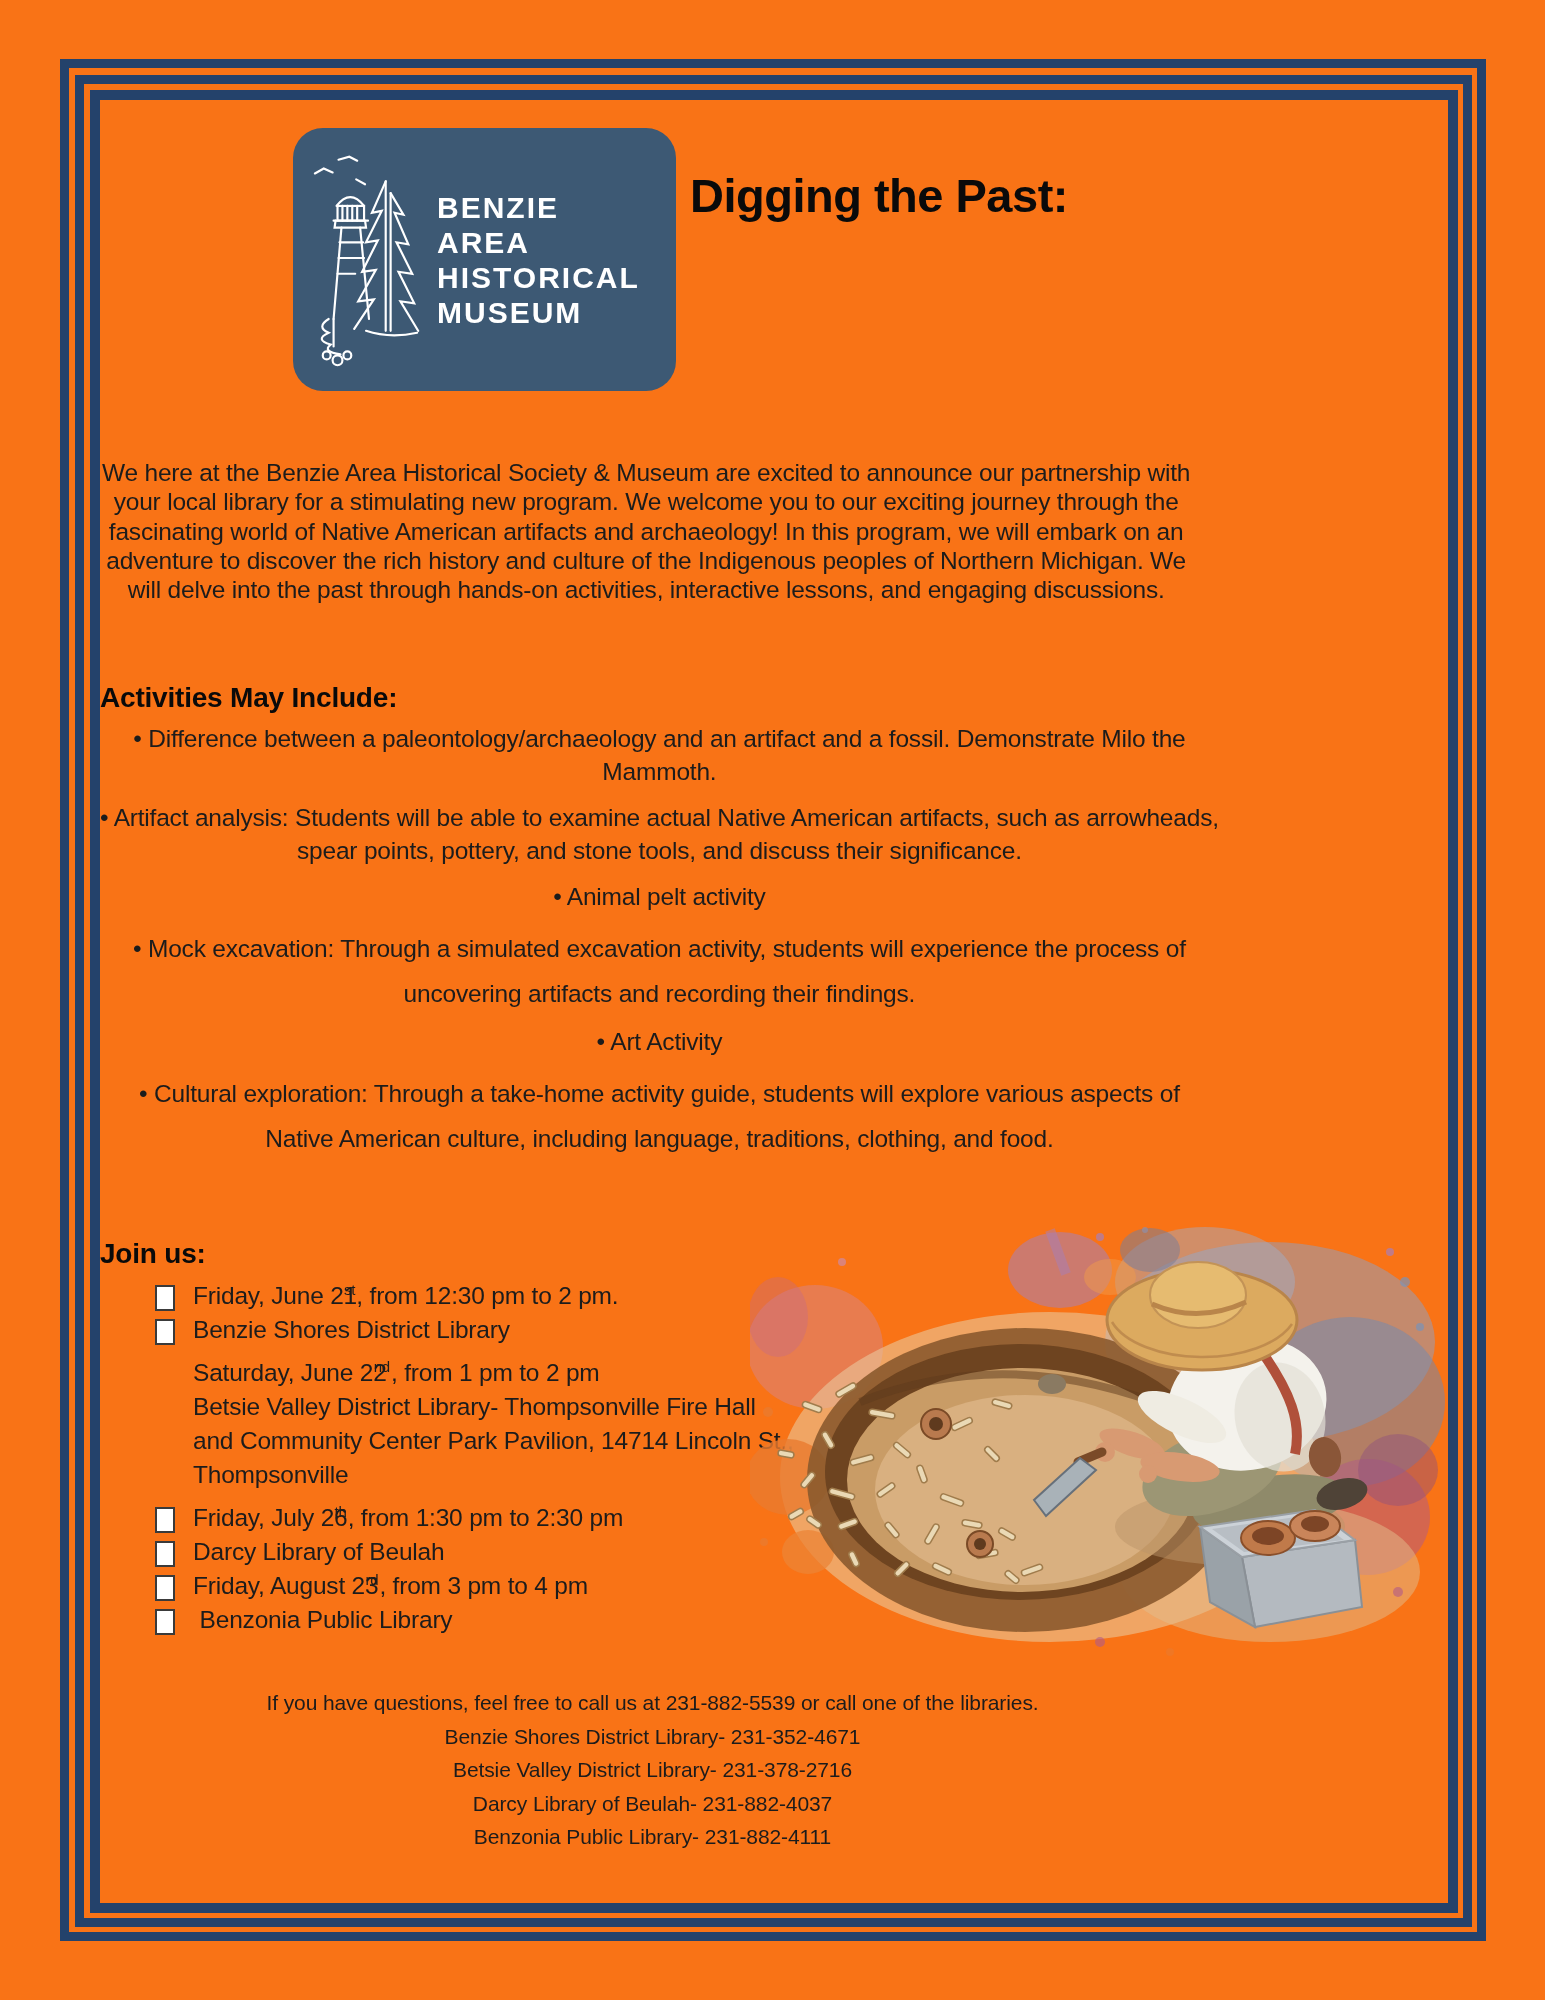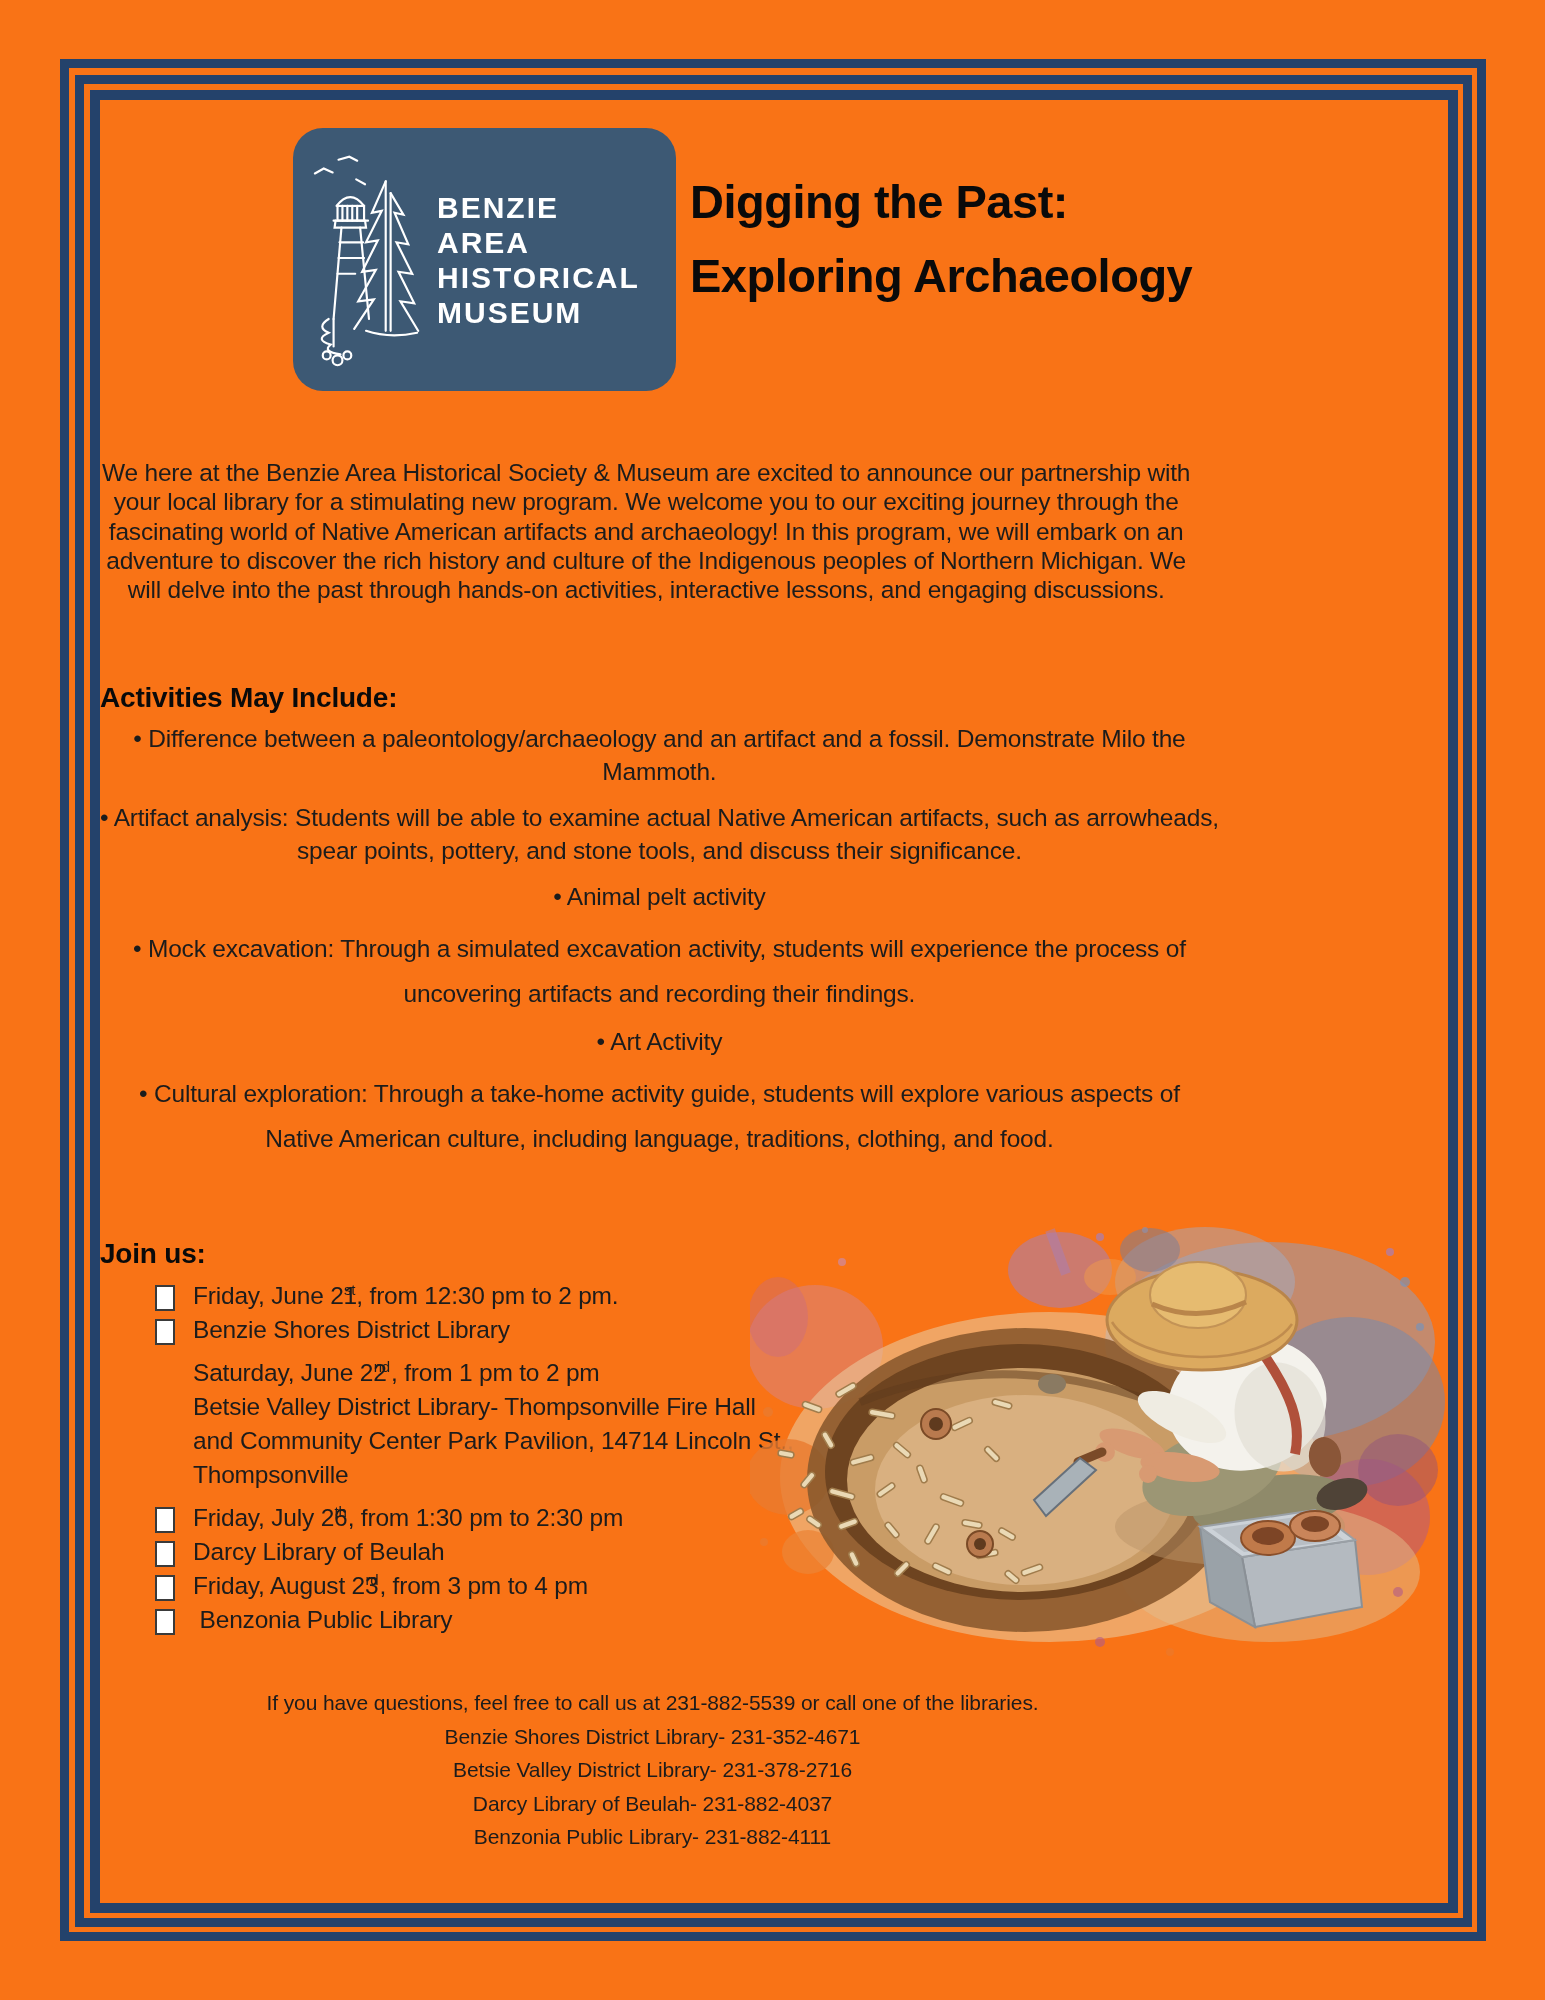--- a/index.html
+++ b/index.html
@@ -17,21 +17,21 @@
   
   .logo-box {
     position:absolute; left:293px; top:128px; width:383px; height:263px;
     background:#3D5974; border-radius:30px; display:flex; align-items:center;
     padding-left:16px; box-sizing:border-box;
   }
   .logo-art { width:118px; height:218px; flex:0 0 auto; }
   .logo-text { color:#ffffff; font-weight:bold; font-size:30px; line-height:35px; letter-spacing:2px; margin-left:10px; }
 
   
-  .title-block { position:absolute; left:690px; top:178px; font-weight:bold; font-size:47px; letter-spacing:-0.5px; color:#0a0a0a; line-height:48px; }
+  .title-block { position:absolute; left:690px; top:172px; font-weight:bold; font-size:47px; letter-spacing:-0.5px; color:#0a0a0a; line-height:48px; }
   .title-line2 { margin-top:26px; }
 
   
   .intro { position:absolute; left:102px; top:458px; font-size:24.5px; line-height:29.3px; letter-spacing:-0.2px; }
   .line { white-space:nowrap;text-align:center; }
 
   
   .sec-heading { position:absolute; font-weight:bold; font-size:28px; color:#0a0a0a; letter-spacing:-0.2px; }
   #activities-heading { left:100px; top:682px; }
   #join-heading { left:100px; top:1238px; }
@@ -94,21 +94,20 @@
     <div class="logo-text">
       <div>BENZIE</div>
       <div>AREA</div>
       <div>HISTORICAL</div>
       <div>MUSEUM</div>
     </div>
   </div>
 
   <div class="title-block">
     <div>Digging the Past:</div>
-    <div class="title-line2">Exploring Archaeology</div>
   </div>
 
   <div class="intro">
     <div class="line">We here at the Benzie Area Historical Society &amp; Museum are excited to announce our partnership with</div>
     <div class="line">your local library for a stimulating new program. We welcome you to our exciting journey through the</div>
     <div class="line">fascinating world of Native American artifacts and archaeology! In this program, we will embark on an</div>
     <div class="line">adventure to discover the rich history and culture of the Indigenous peoples of Northern Michigan. We</div>
     <div class="line">will delve into the past through hands-on activities, interactive lessons, and engaging discussions.</div>
   </div>
 

